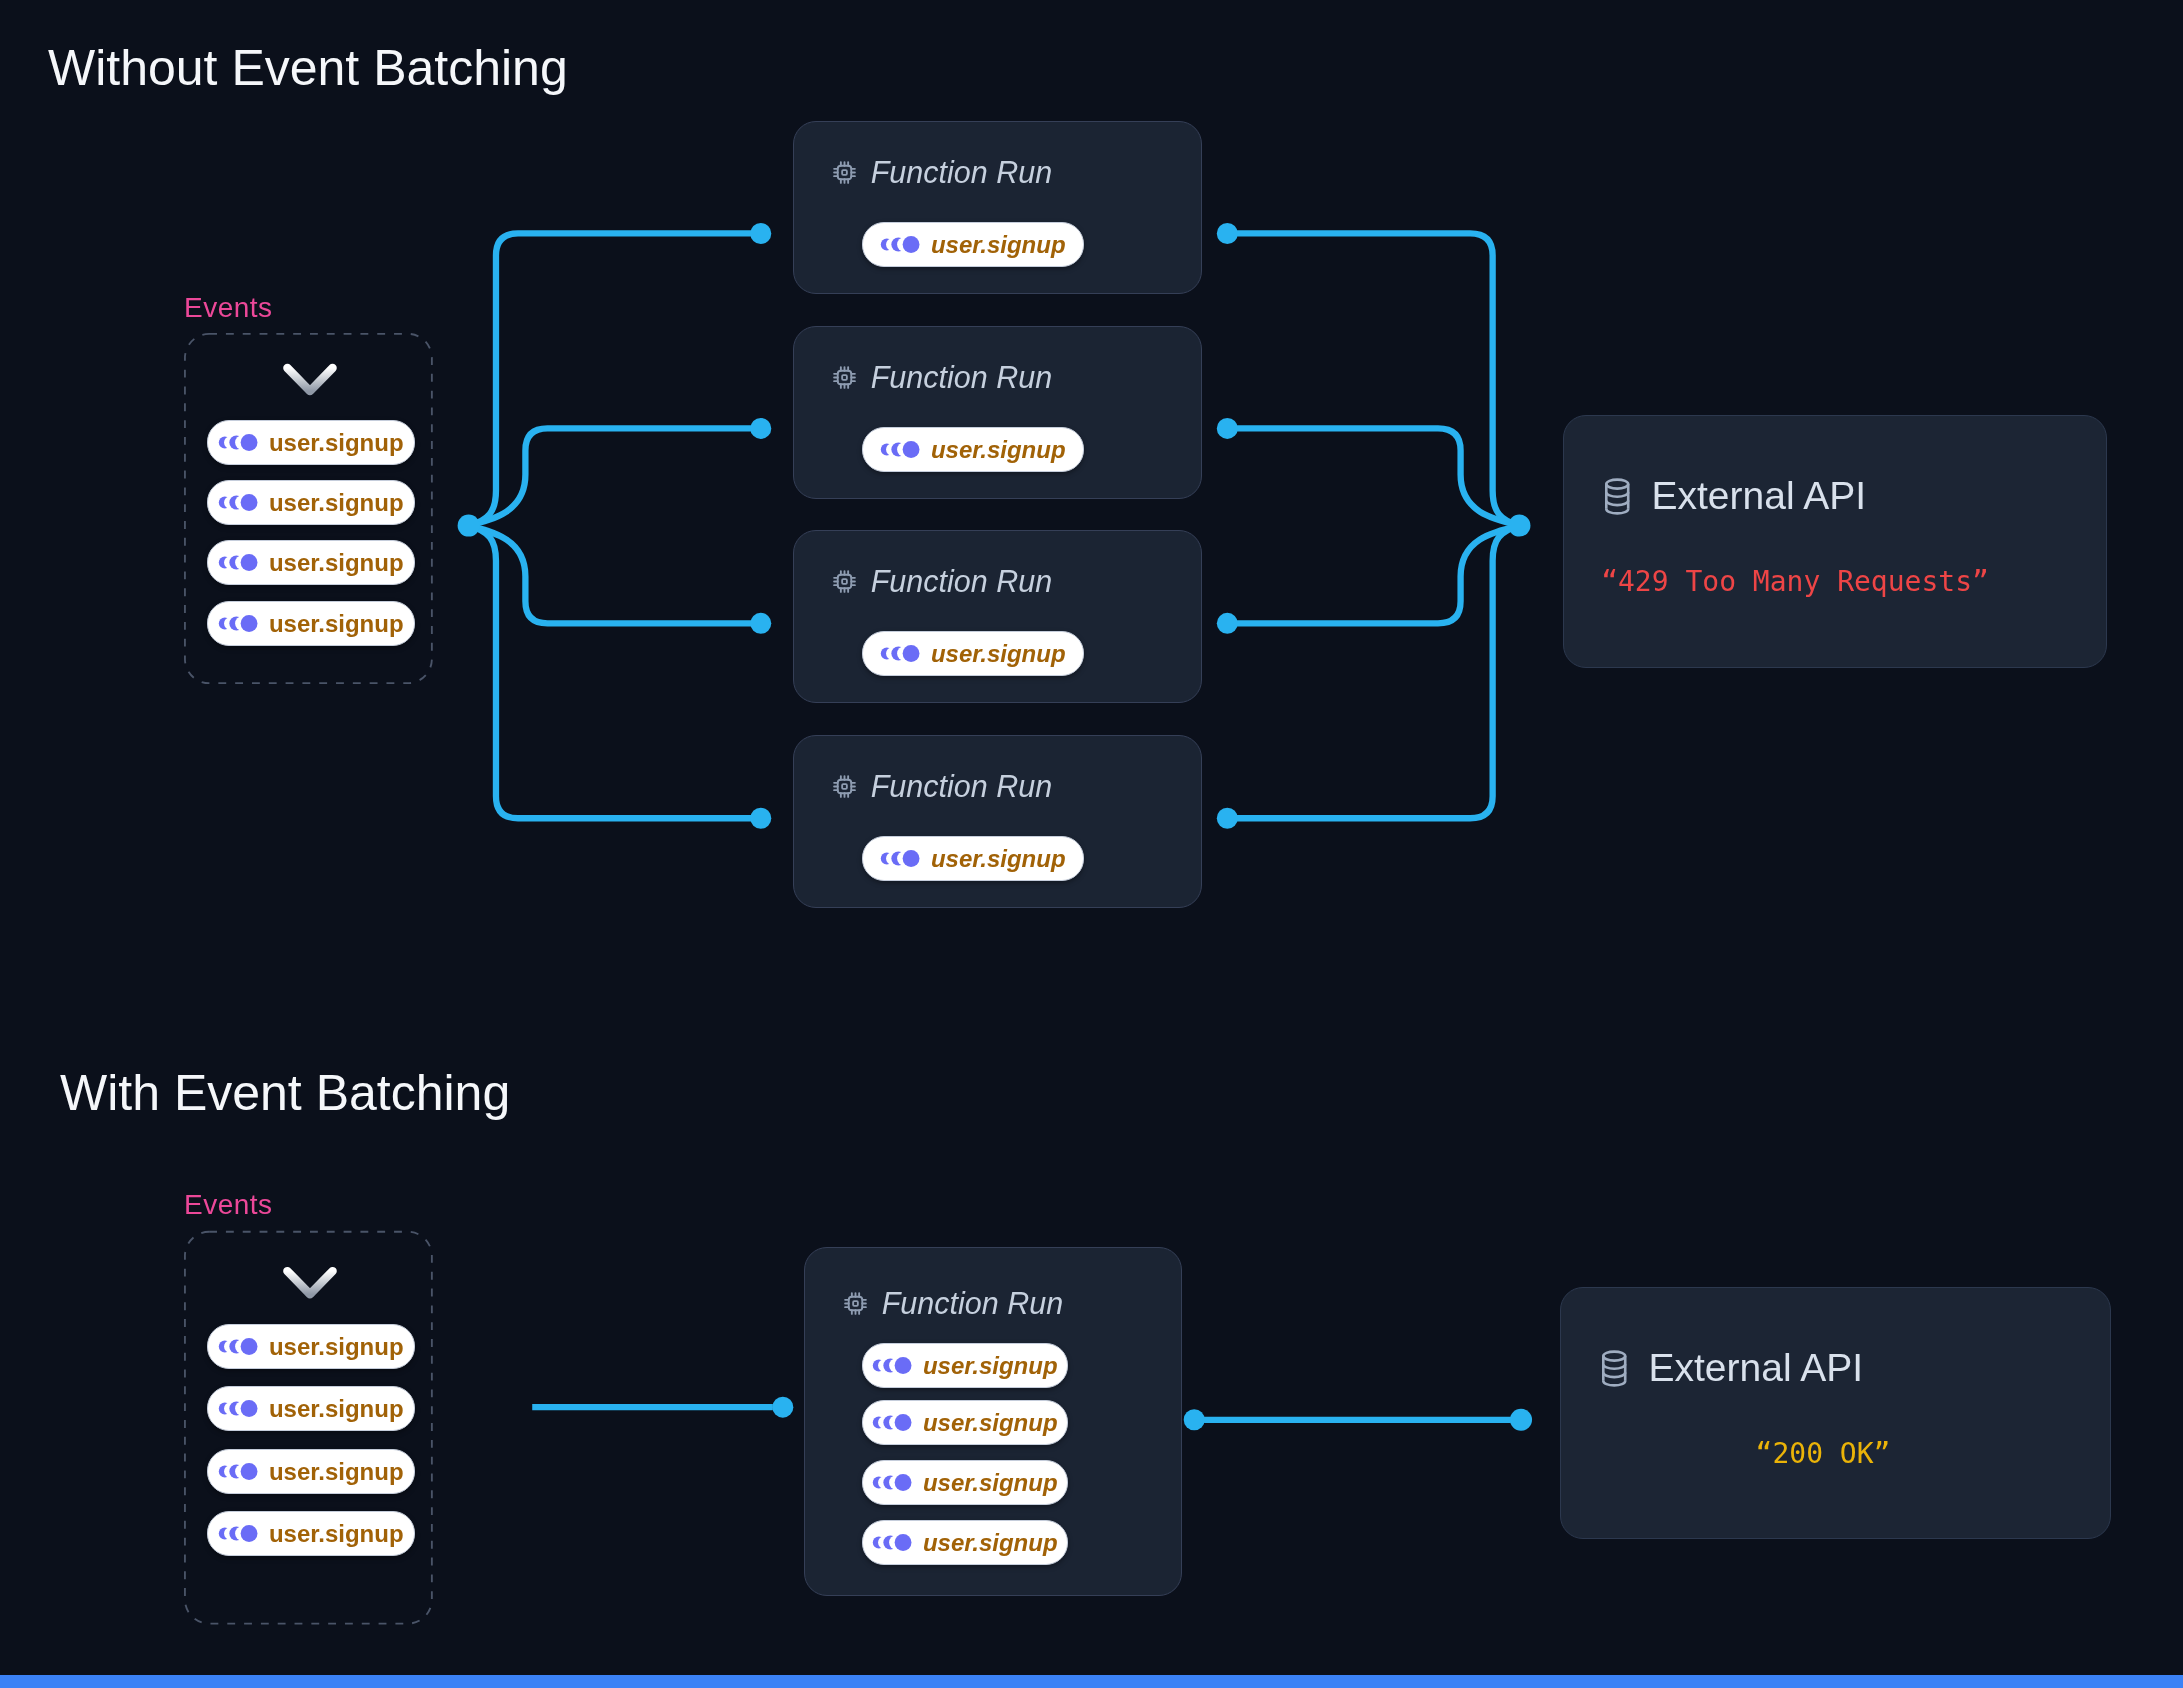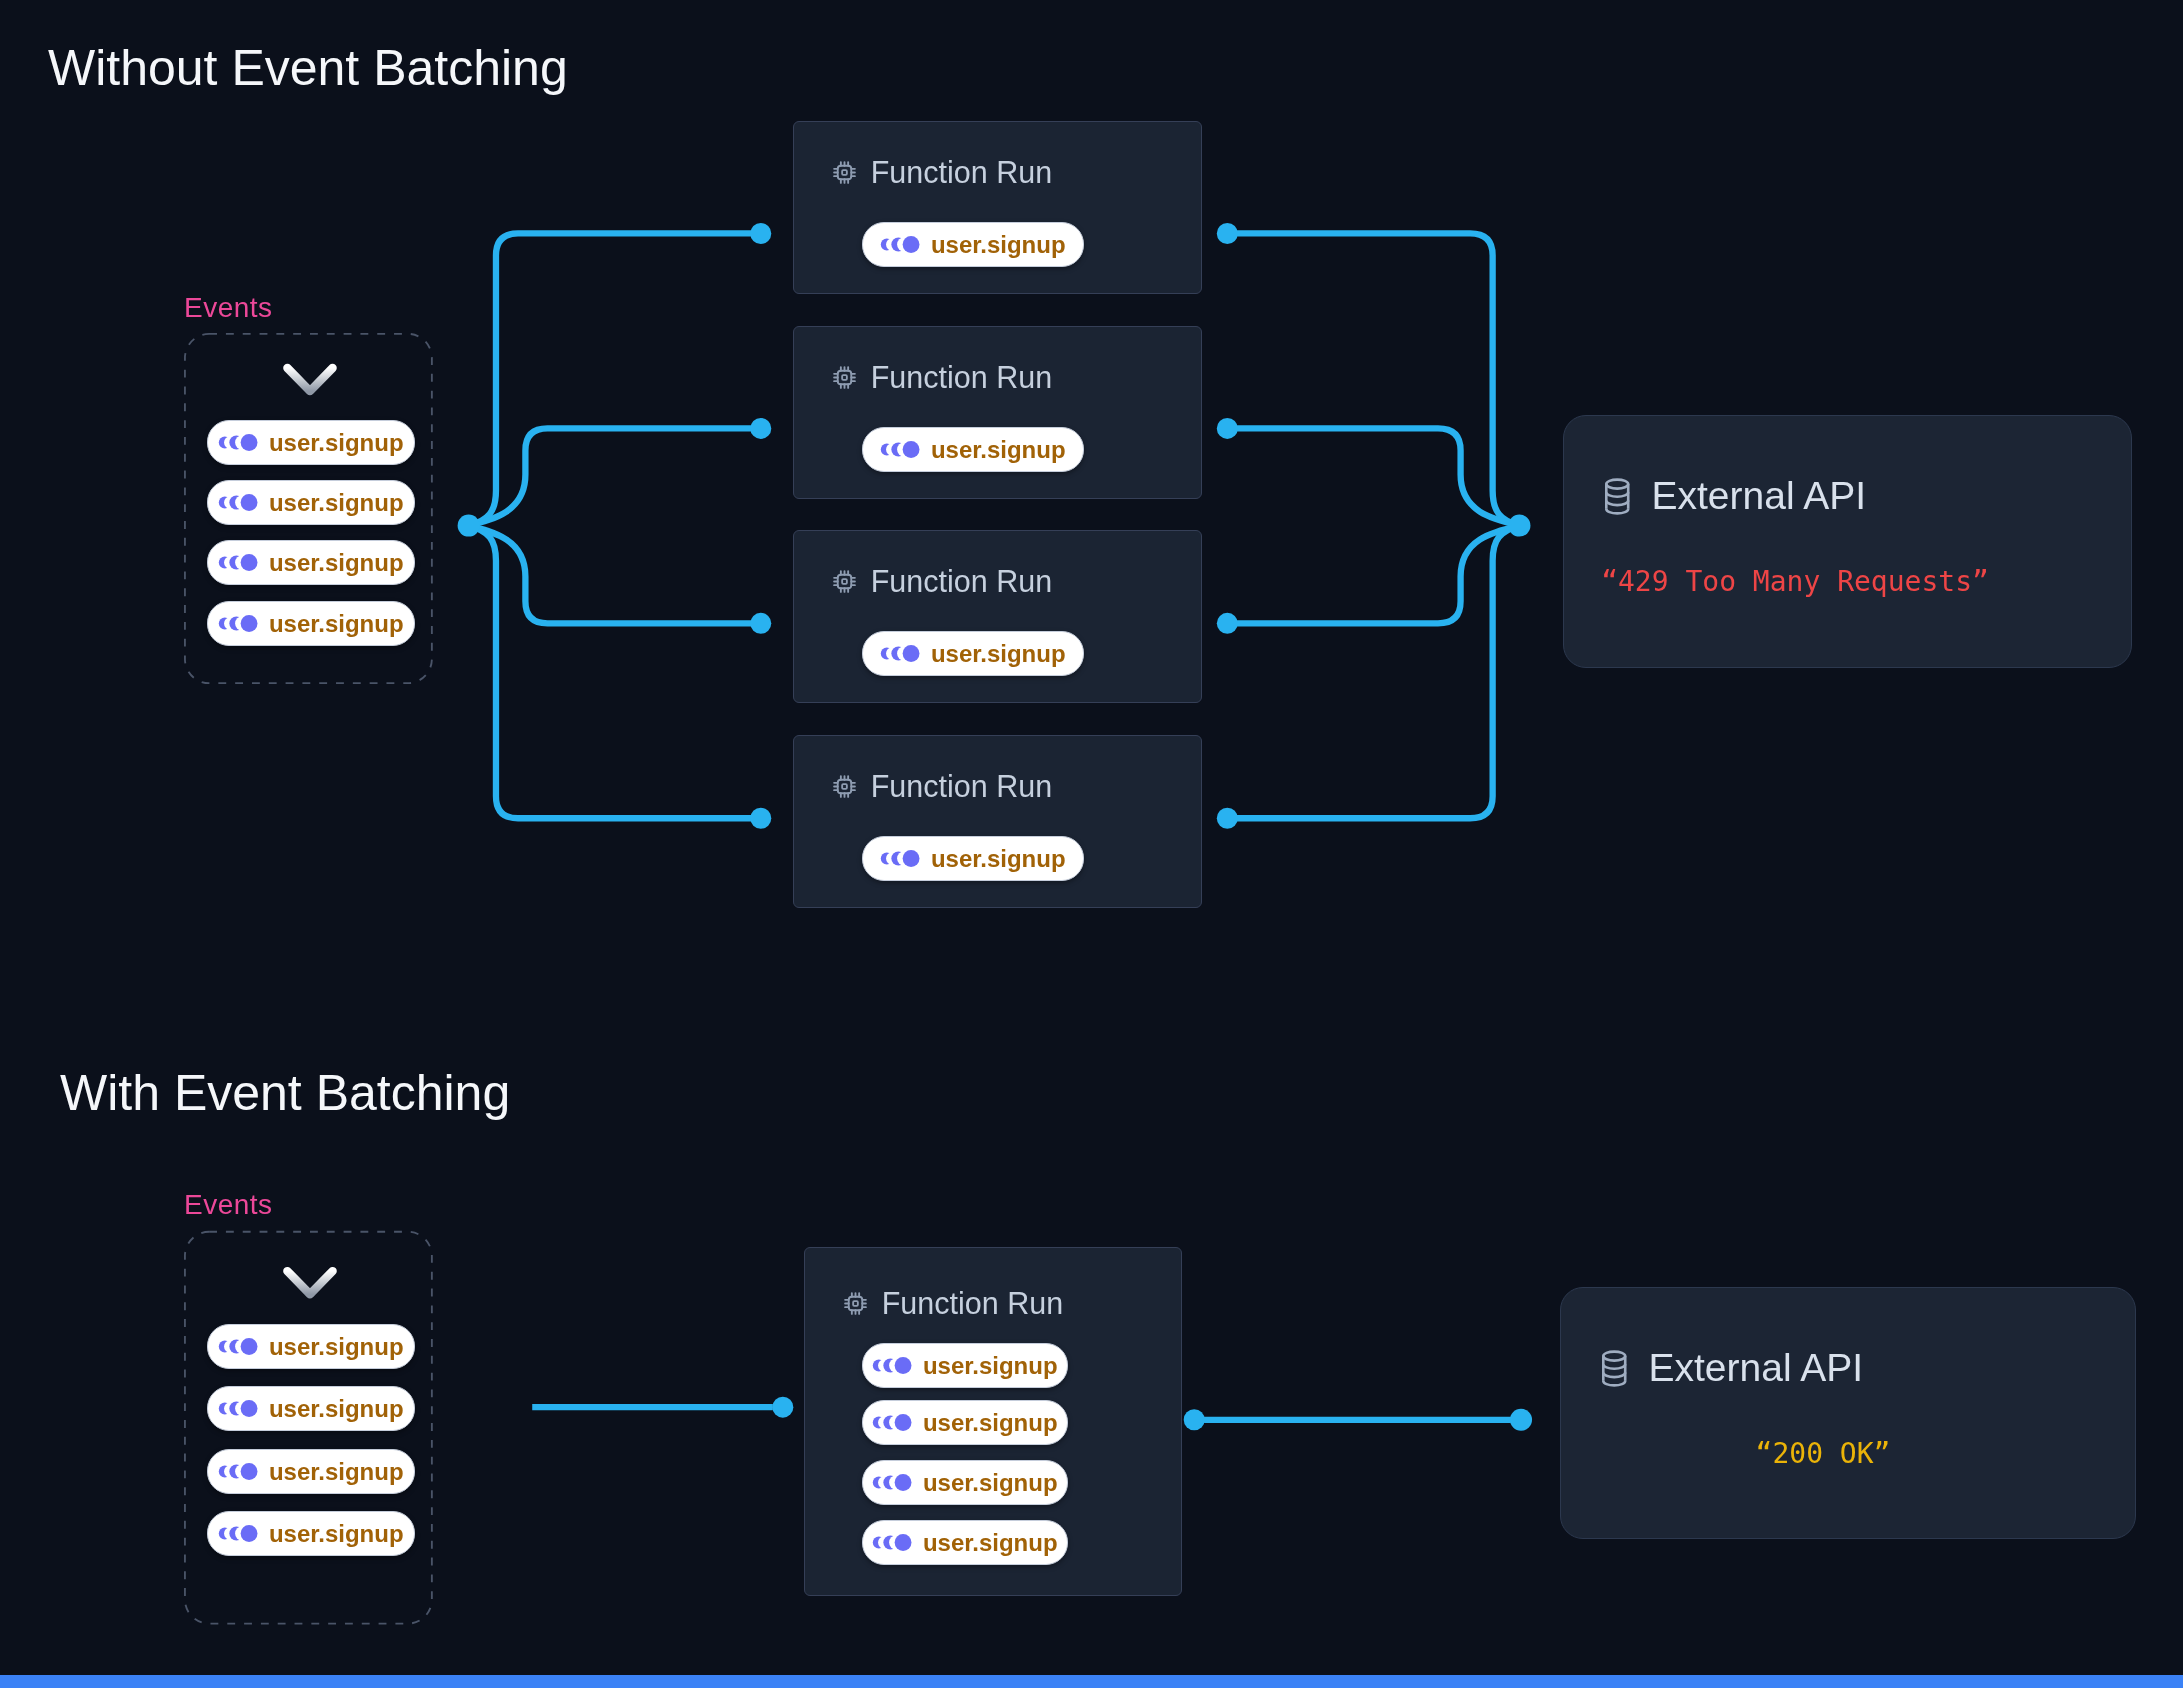--- a/index.html
+++ b/index.html
@@ -6,24 +6,24 @@
   .canvas{position:relative;width:2183px;height:1689px;background:#0b101b;overflow:hidden;
           font-family:"Liberation Sans",sans-serif;}
   .layer{position:absolute;left:0;top:0;width:2183px;height:1689px;pointer-events:none;}
   .abs{position:absolute;}
   .section-title{color:#f5f7fa;font-size:50px;font-weight:500;letter-spacing:0px;white-space:nowrap;}
   .events-label{color:#ec4899;font-size:28px;font-weight:400;letter-spacing:0.5px;}
   .pill{position:absolute;background:#ffffff;border:1.6px solid #c5cddb;border-radius:22px;
         display:flex;align-items:center;justify-content:center;gap:10.5px;
         box-shadow:0 2.1px 5.3px rgba(0,0,0,0.35);}
   .pill span{color:#a16207;font-size:24px;font-weight:700;white-space:nowrap;}
-  .fn-card{position:absolute;background:#1b2433;border:1.6px solid #353f57;border-radius:6px;}
+  .fn-card{position:absolute;background:#1b2433;border:1.6px solid #353f57;border-radius:23px;font-style:italic;}
   .fn-header{position:absolute;display:flex;align-items:center;gap:13.7px;}
   .fn-header span{color:#c6d0de;font-size:30.5px;font-weight:400;white-space:nowrap;}
-  .ext-card{position:absolute;background:#1c2534;border:1.6px solid #2c384e;border-radius:23px;padding-left:25px;}
+  .ext-card{position:absolute;background:#1c2534;border:1.6px solid #2c384e;border-radius:23px;}
   .ext-header{position:absolute;left:38px;top:58px;display:flex;align-items:center;gap:19px;}
   .ext-header span{color:#d9e1ec;font-size:39px;font-weight:400;white-space:nowrap;}
   .status{position:absolute;top:149px;transform:translateX(-50%);
           font-family:"DejaVu Sans Mono",monospace;font-size:28px;white-space:nowrap;}
   .status.err{color:#ee4546;}
   .status.ok{color:#eab308;margin-left:40px;}
   .bottom-bar{position:absolute;left:0;top:1675px;width:2183px;height:13.7px;background:#3b82f6;}
 </style>
 </head>
 <body>

